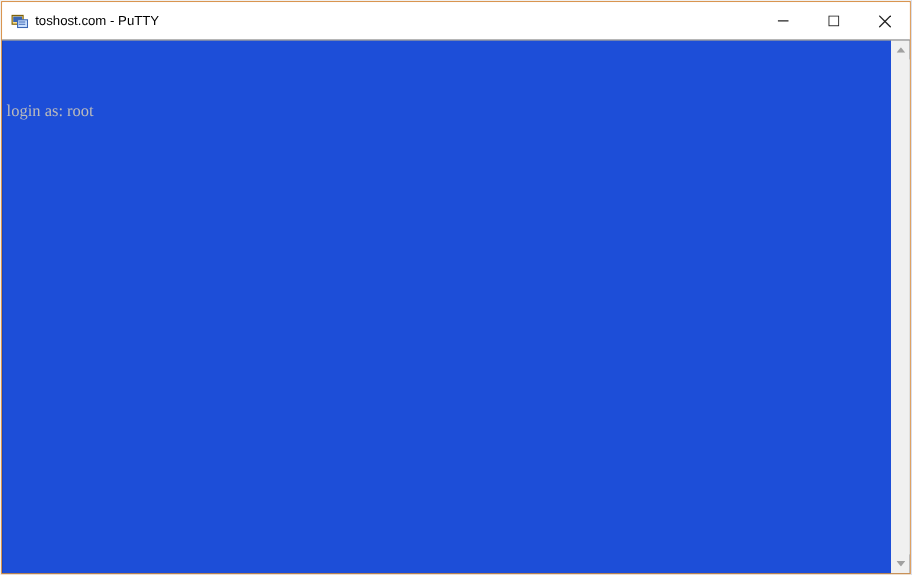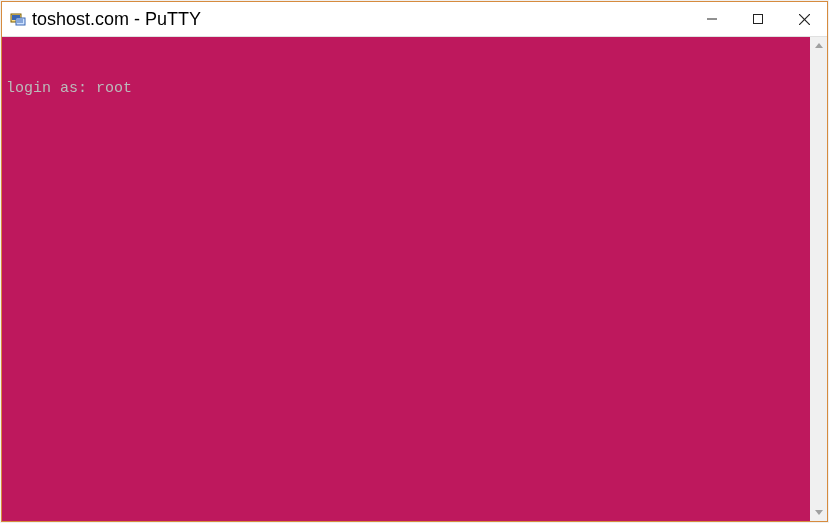--- a/index.html
+++ b/index.html
@@ -28,21 +28,21 @@
     }
     .titlebar .icon {
       width: 16px;
       height: 16px;
       margin-right: 6px;
       display: inline-flex;
       align-items: center;
       justify-content: center;
     }
     .titlebar .title {
-      font-size: 18px;
+      font-size: 12px;
       color: #000;
       flex: 1;
     }
     .window-controls {
       display: flex;
       height: 100%;
     }
     .win-btn {
       width: 46px;
       height: 100%;
@@ -55,26 +55,26 @@
     .win-btn svg { display: block; }
     .terminal-wrap {
       flex: 1;
       display: flex;
       background: #000;
       border-top: 1px solid #e0e0e0;
       position: relative;
     }
     .terminal {
       flex: 1;
-      background: #be185d;
+      background: #1d4ed8;
       color: #bbbbbb;
-      font-family: Liberation Mono, monospace;
+      font-family: Liberation Serif, serif;
       font-size: 15px;
       line-height: 20px;
-      padding: 2px 4px;
+      padding: 14px 4px;
       white-space: pre;
       position: relative;
     }
     .term-line { min-height: 20px; }
     .cursor {
       display: inline-block;
       width: 10px;
       height: 18px;
       background: #00ff00;
       vertical-align: bottom;

